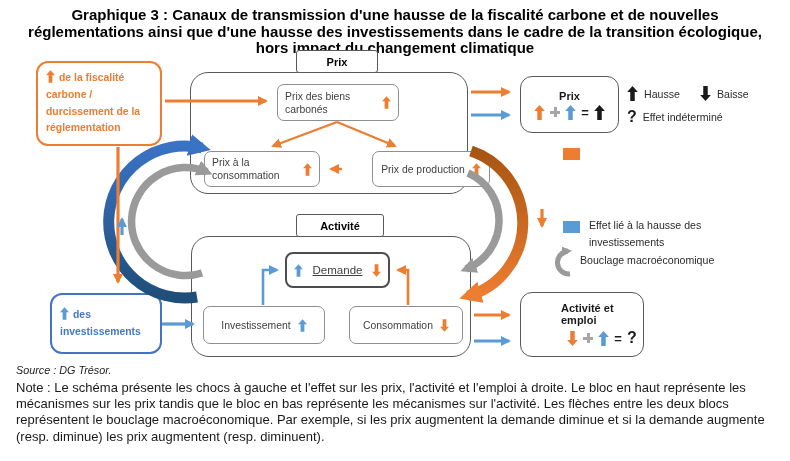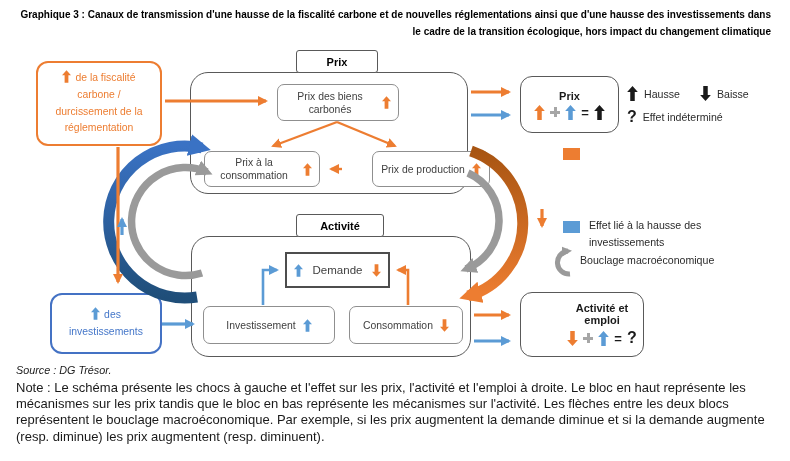--- a/index.html
+++ b/index.html
@@ -3,30 +3,30 @@
 <meta charset="utf-8">
 <style>
   * { margin:0; padding:0; box-sizing:border-box; }
   html,body { background:#fff; }
   .stage {
     position:relative; width:790px; height:461px; background:#fff;
     font-family:"Liberation Sans", sans-serif; color:#000; overflow:hidden;
   }
   .title {
     position:absolute; left:50%; transform:translateX(-50%); top:7px; width:752px;
-    text-align:right; font-weight:bold; font-size:10px; line-height:16.5px; color:#000;
+    text-align:center; font-weight:bold; font-size:15px; line-height:16.5px; color:#000;
   }
   .node { position:absolute; background:#fff; display:flex; align-items:center;
-    justify-content:center; text-align:center; }
+    justify-content:center; }
   .small-box { border:1.3px solid #8f8f8f; border-radius:7px; font-size:10.4px;
     line-height:1.25; color:#3f3f3f; gap:7px; padding:2px 7px; z-index:2; }
   .big-block { border:1.6px solid #595959; border-radius:18px; z-index:1; }
   .group-label { border:1.5px solid #595959; border-radius:3px; font-weight:bold;
     font-size:11px; color:#000; background:#fff; z-index:3; }
-  .shock { border-radius:12px; font-weight:normal; font-size:10.4px; line-height:1.6;
+  .shock { border-radius:12px; font-weight:bold; font-size:10.4px; line-height:1.6;
     padding:0 8px; z-index:2; }
   .shock-orange { border:2.4px solid #ED7D31; color:#ED7D31; }
   .shock-blue { border:2.4px solid #4472C4; color:#4577C9; }
   .result { border:1.6px solid #595959; border-radius:12px; flex-direction:column;
     gap:3px; font-weight:bold; font-size:11px; color:#1a1a1a; z-index:2; }
   .eqrow { display:flex; align-items:center; gap:5px; }
   .eq { font-weight:bold; font-size:13px; color:#1a1a1a; }
   .qmark { font-weight:bold; font-size:16px; color:#1a1a1a; }
   .ai { width:9px; height:13px; display:inline-block; vertical-align:-2px; flex:none; }
   .ai.lg { width:11px; height:15px; }
@@ -81,30 +81,30 @@
     <span>Prix de production</span>
     <svg class="ai c-orange" viewBox="0 0 10 14">
         <path fill="currentColor" d="M5 0 L10 5.5 L7.1 5.5 L7.1 14 L2.9 14 L2.9 5.5 L0 5.5 Z"></path>
       </svg>
   </div>
 
   <div class="node big-block" style="left:191px; top:236px; width:280px; height:121px;"></div>
   <div class="node group-label" style="left:296px; top:214px; width:88px; height:23px;">
     <span>Activité</span>
   </div>
-  <div class="node small-box" style="left:285px; top:252px; width:105px; height:36px; border:2px solid #4d4d4d; border-radius:0; gap:10px;">
+  <div class="node small-box" style="left:285px; top:252px; width:105px; height:36px; border:2px solid #4d4d4d; border-radius:8px; gap:10px;text-decoration:underline;">
     <svg class="ai c-blue" viewBox="0 0 10 14">
         <path fill="currentColor" d="M5 0 L10 5.5 L7.1 5.5 L7.1 14 L2.9 14 L2.9 5.5 L0 5.5 Z"></path>
       </svg>
     <span style="font-size:11.5px;">Demande</span>
     <svg class="ai down c-orange" viewBox="0 0 10 14">
         <path fill="currentColor" d="M5 0 L10 5.5 L7.1 5.5 L7.1 14 L2.9 14 L2.9 5.5 L0 5.5 Z"></path>
       </svg>
   </div>
-  <div class="node small-box" style="left:203px; top:306px; width:132px; height:38px;">
+  <div class="node small-box" style="left:203px; top:306px; width:122px; height:38px;">
     <span>Investissement</span>
     <svg class="ai c-blue" viewBox="0 0 10 14">
         <path fill="currentColor" d="M5 0 L10 5.5 L7.1 5.5 L7.1 14 L2.9 14 L2.9 5.5 L0 5.5 Z"></path>
       </svg>
   </div>
   <div class="node small-box" style="left:349px; top:306px; width:114px; height:38px;">
     <span>Consommation</span>
     <svg class="ai down c-orange" viewBox="0 0 10 14">
         <path fill="currentColor" d="M5 0 L10 5.5 L7.1 5.5 L7.1 14 L2.9 14 L2.9 5.5 L0 5.5 Z"></path>
       </svg>

